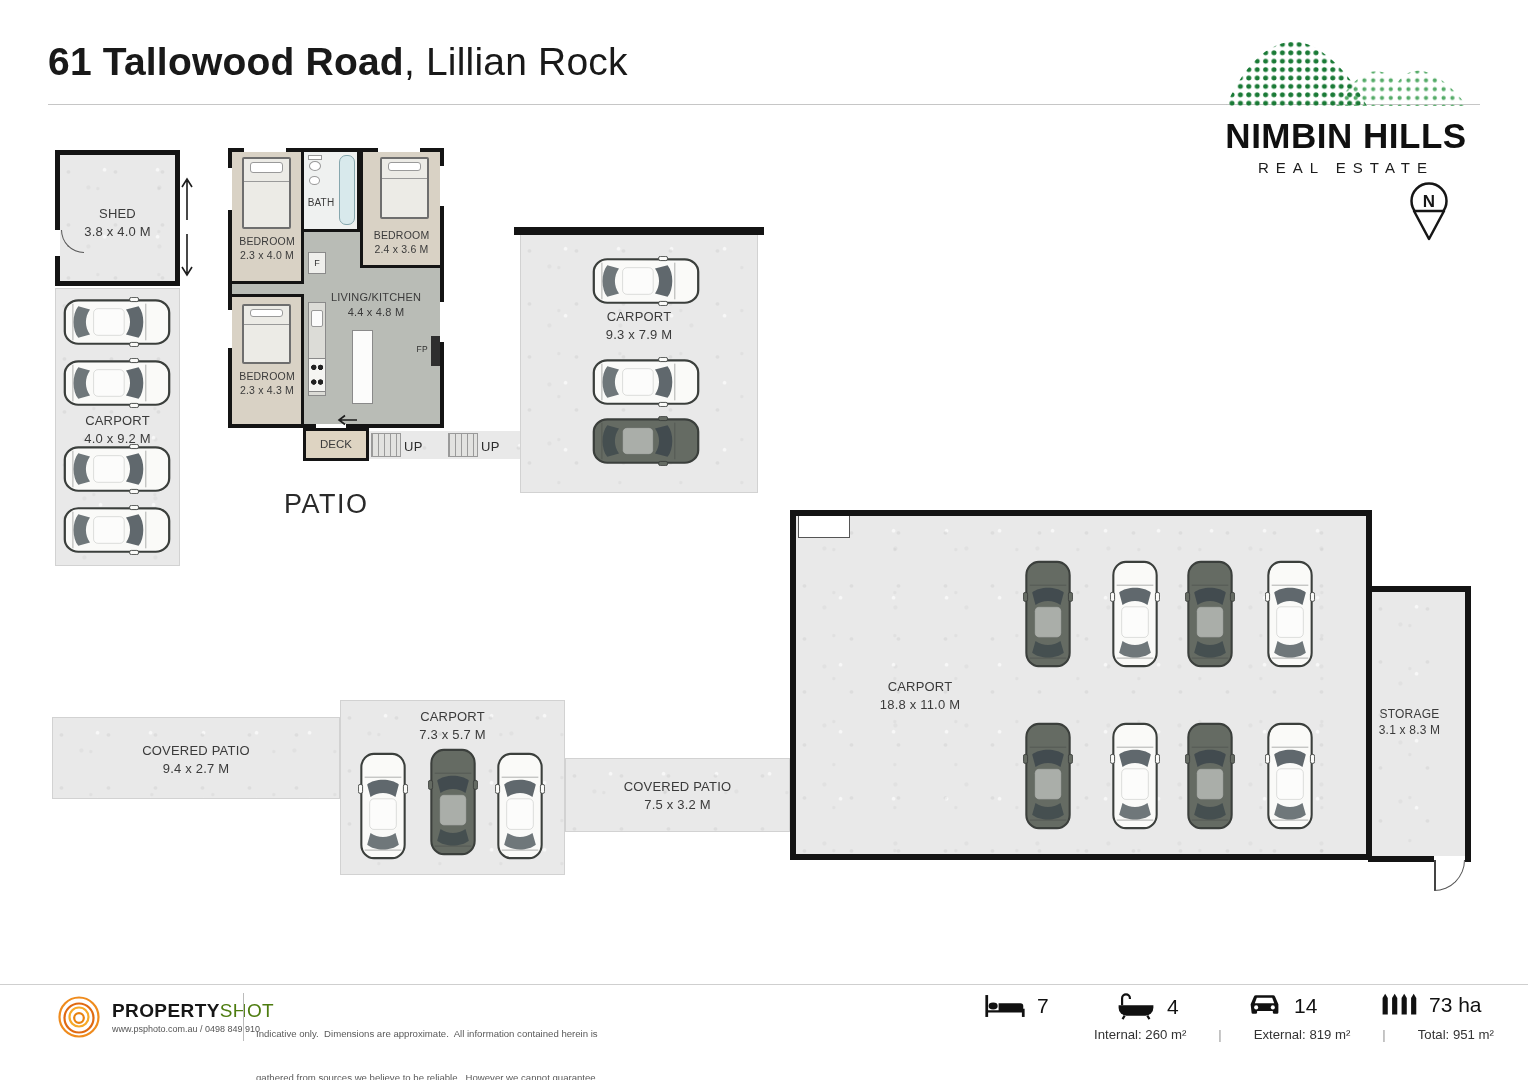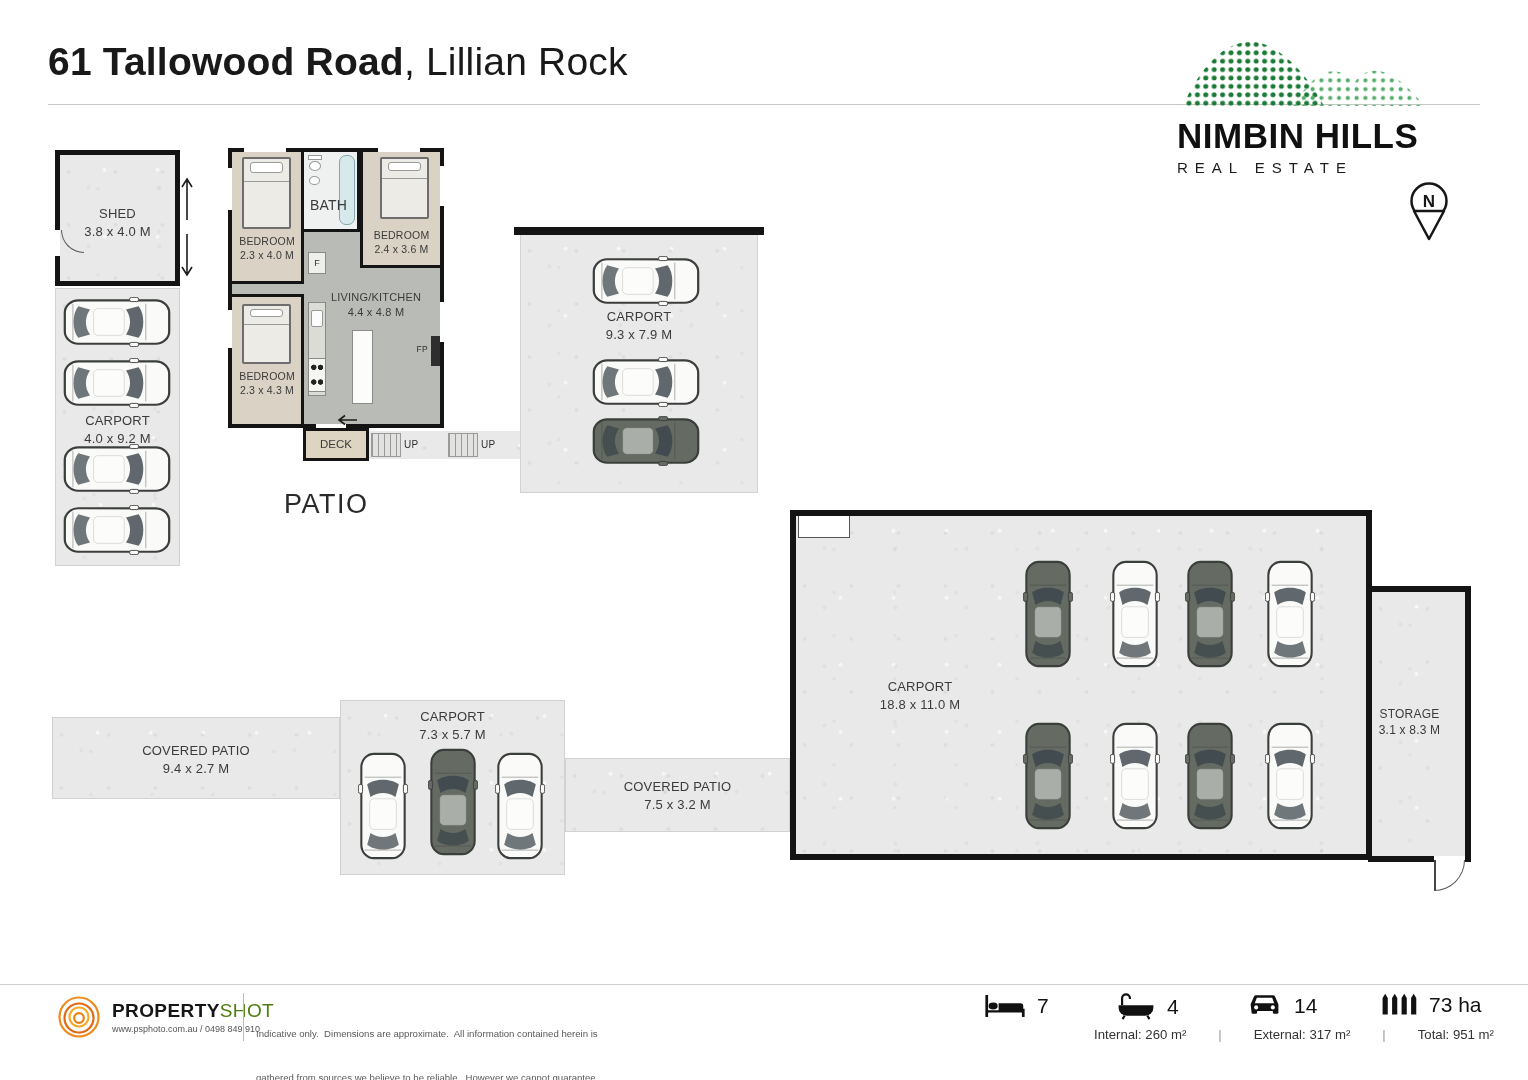--- a/index.html
+++ b/index.html
@@ -10,37 +10,37 @@
   .concrete{position:absolute;background-color:#e9e9e9;background-image:
     radial-gradient(circle at 18% 32%, rgba(0,0,0,.05) 1.2px, transparent 2.4px),
     radial-gradient(circle at 62% 78%, rgba(0,0,0,.04) 1px, transparent 2.2px),
     radial-gradient(circle at 84% 22%, rgba(255,255,255,.65) 1.2px, transparent 2.4px),
     radial-gradient(circle at 40% 55%, rgba(0,0,0,.035) 1.4px, transparent 2.6px);
     background-size:47px 53px,61px 43px,53px 67px,71px 59px}
   .slab{border:1px solid #d2d2d2}
   .wall{position:absolute;background:#141414}
   .rlabel{position:absolute;text-align:center;color:#3b3b3b;font-size:13px;line-height:1.35;letter-spacing:.2px}
   .rlabel div{white-space:nowrap}
-  .tiny{position:absolute;font-size:10px;color:#2e2e2e;letter-spacing:.3px}
+  .tiny{position:absolute;font-size:13px;color:#2e2e2e;letter-spacing:.3px}
   .car{position:absolute}
   .car svg{display:block}
   .car-v{width:50px;height:108px}
   .car-v svg{width:50px;height:108px}
   .car-h{width:108px;height:50px}
   .car-h svg{width:50px;height:108px;position:absolute;left:29px;top:-29px;transform:rotate(90deg)}
   .car.white{color:#fafaf8}
   .car.dark{color:#656b63}
   .bed{position:absolute;background:#ecebe6;border:2px solid #6e6e6e;border-radius:2px}
   .bed .pillow{position:absolute;left:14%;top:5%;width:72%;height:15%;background:#fff;border:1px solid #9a9a9a;border-radius:3px}
   .bed .fold{position:absolute;left:0;top:32%;width:100%;border-top:1.5px solid #9a9a9a}
   .stairs{position:absolute;background-color:#e2e2e0;border:1px solid #9a9a9a;background-image:repeating-linear-gradient(90deg,#9a9a9a 0 1px,transparent 1px 6px)}
   .window{position:absolute;background:#fff}
   .addr{position:absolute;left:48px;top:40px;font-size:39px;color:#191919;letter-spacing:.2px}
   .addr .b{font-weight:bold}
-  .brand{position:absolute;top:24px;right:51px;width:300px;text-align:left}
+  .brand{position:absolute;top:24px;right:32px;width:300px;text-align:center}
   .brand-name{font-size:35px;font-weight:bold;color:#101010;letter-spacing:.5px;margin-top:2px}
   .brand-tag{font-size:15px;letter-spacing:7px;color:#1c1c1c;margin-top:3px}
   .studio-title{position:absolute;left:284px;top:489px;font-size:27px;letter-spacing:1.5px;color:#2a2a2a}
   .footer-num{font-size:21px;color:#111}
   .statgroup{position:absolute;display:flex;align-items:center;gap:11px}
   .areas{position:absolute;left:1094px;top:1027px;width:400px;display:flex;justify-content:space-between;font-size:13.2px;color:#333}
   .areas .pipe{color:#9a9a9a}
   .disc{position:absolute;left:256px;top:997px;font-size:9.6px;color:#5a5a5a;line-height:1.55;white-space:pre-wrap}
 </style>
 </head>
@@ -146,21 +146,21 @@
         <div>BEDROOM</div>
         <div>2.3 x 4.0 M</div>
       </div>
     </div>
 
     <div class="abs" style="left:72px;top:0;width:56px;height:80px;background:#eff1f0;border-right:3px solid #141414;border-bottom:3px solid #141414">
       <div class="abs" style="left:35px;top:3px;width:16px;height:70px;background:#d8e9ec;border:1.5px solid #86a7ae;border-radius:7px"></div>
       <div class="abs" style="left:4px;top:3px;width:14px;height:5px;background:#fff;border:1px solid #999"></div>
       <div class="abs" style="left:5px;top:9px;width:12px;height:10px;background:#fff;border:1px solid #999;border-radius:50%"></div>
       <div class="abs" style="left:5px;top:24px;width:11px;height:9px;background:#fff;border:1px solid #999;border-radius:50%"></div>
-      <div class="rlabel" style="left:0;top:44px;width:49px;font-size:14px">
+      <div class="rlabel" style="left:0;top:44px;width:34px;font-size:10px">
           <div>BATH</div>
         </div>
     </div>
 
     <div class="abs" style="left:128px;top:0;width:80px;height:116px;background:#d9d2c5;border-bottom:3px solid #141414;border-left:3px solid #141414">
       <div class="bed" style="left:17px;top:5px;width:49px;height:62px">
           <div class="pillow"></div>
           <div class="fold"></div>
         </div>
       <div class="rlabel" style="left:0;top:76px;width:77px;font-size:10.5px">
@@ -389,18 +389,18 @@
         <path d="M25 7 l3 -5 3 5 v19 h-6 z"></path>
         <path d="M36 7 l3 -5 3 5 v19 h-6 z"></path>
       </g>
     </svg>
     <span class="footer-num">73 ha</span>
   </div>
 
   <div class="areas">
     <span>Internal: 260 m²</span>
     <span class="pipe">|</span>
-    <span>External: 317 m²</span>
+    <span>External: 819 m²</span>
     <span class="pipe">|</span>
     <span>Total: 951 m²</span>
   </div>
 
 </div>
 
 </body></html>

